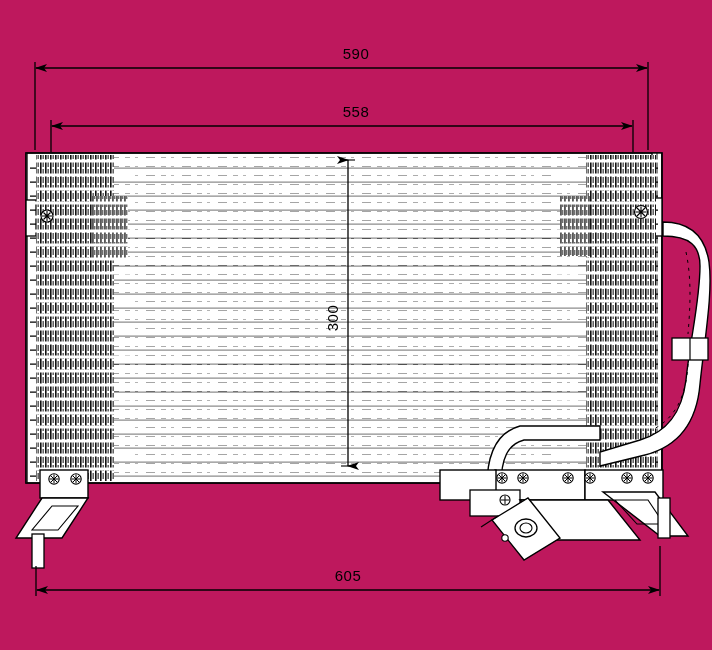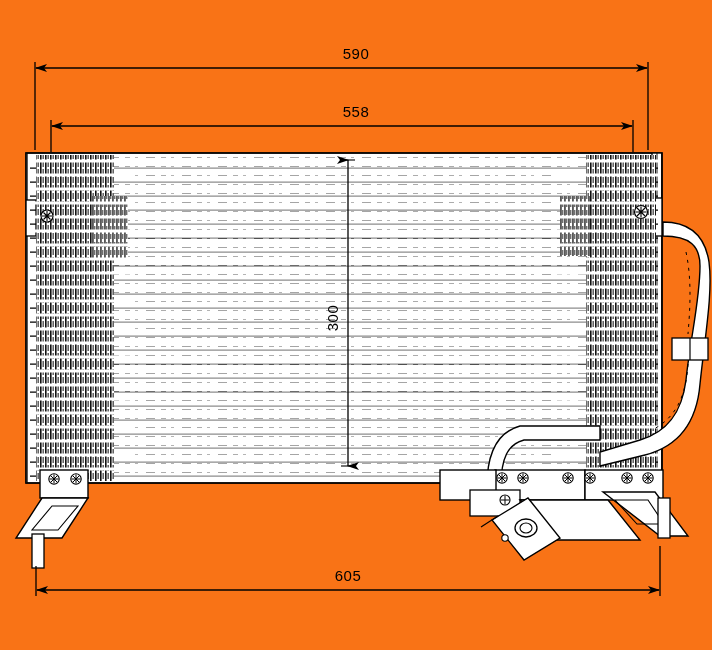--- a/index.html
+++ b/index.html
@@ -4,21 +4,21 @@
 <style>
   html,body{margin:0;padding:0;background:#ffffff;}
   body{
     font-family:"Liberation Sans", sans-serif;
     -webkit-font-smoothing:none;
   }
   #stage{
     position:relative;
     width:712px;
     height:650px;
-    background:#f97316;
+    background:#be185d;
     overflow:hidden;
   }
   #stage svg{position:absolute;left:0;top:0;}
   .dimtext{
     font-family:"Liberation Sans", sans-serif;
     font-size:15px;
     fill:#000000;
     letter-spacing:0.5px;
   }
   .wm{

